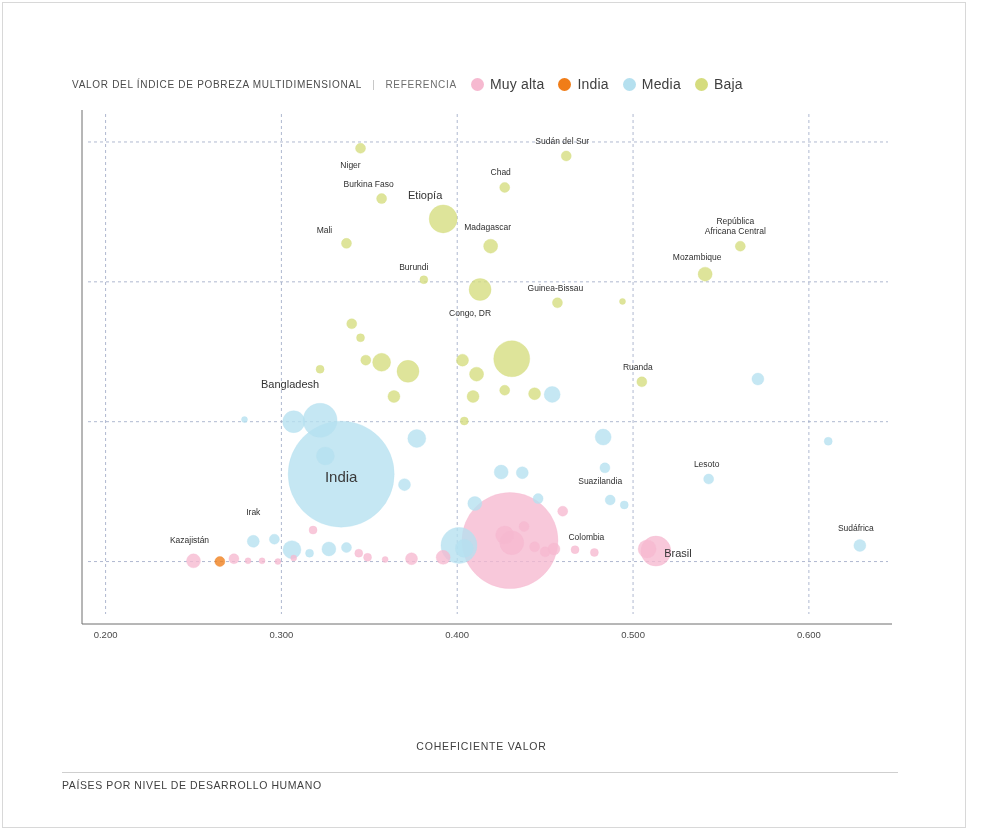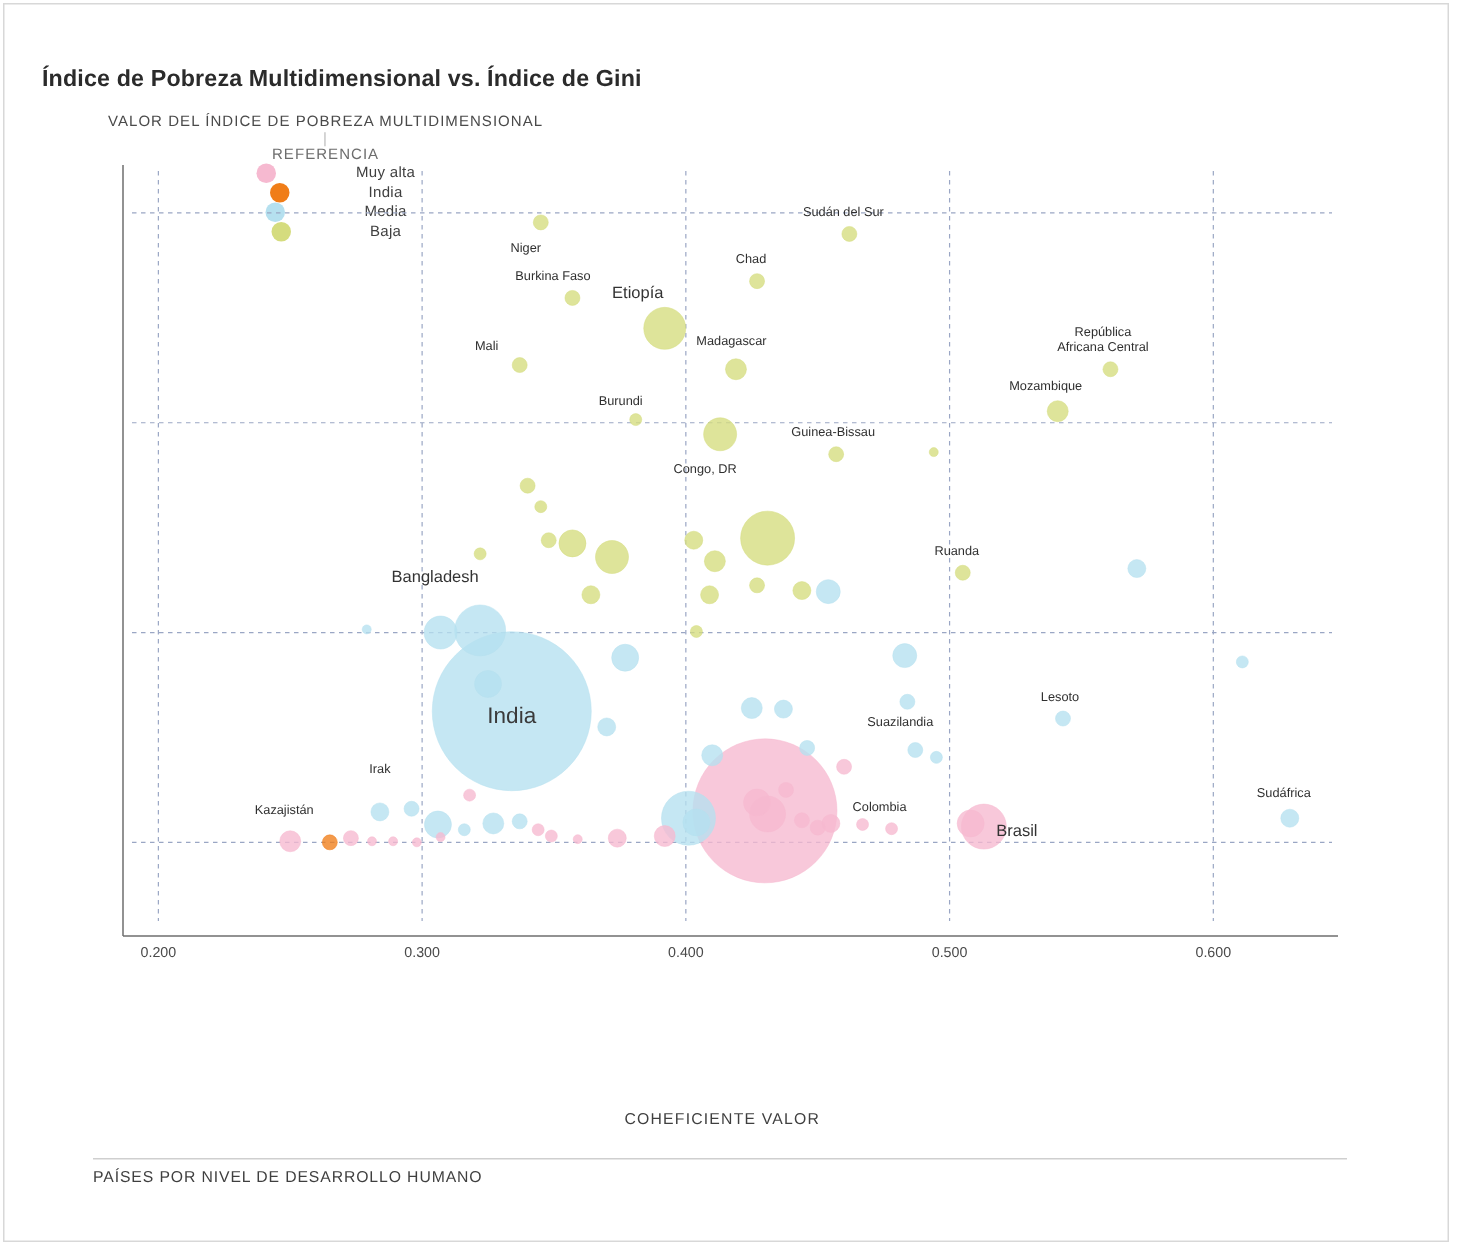--- a/index.html
+++ b/index.html
@@ -39,21 +39,20 @@
   #legendbar {
     position: absolute;
     left: 72px;
     top: 76px;
     height: 16px;
     display: flex;
     align-items: center;
     font-size: 10px;
     color: #4a4a4a;
     letter-spacing: 0.7px;
-    flex-direction: column;
   }
   #legendbar .cap {
     text-transform: uppercase;
   }
   #legendbar .sep {
     margin: 0 10px;
     color: #bdbdbd;
   }
   #legendbar .ref {
     color: #6d6d6d;
@@ -65,24 +64,23 @@
     margin-left: 14px;
   }
   .legend-dot {
     width: 13px;
     height: 13px;
     border-radius: 50%;
     display: inline-block;
     margin-right: 6px;
   }
   .legend-label {
-    font-size: 10px;
+    font-size: 14px;
     color: #3f3f3f;
     letter-spacing: 0.2px;
-    margin-left: 47px;
   }
   #plot {
     position: absolute;
     left: 78px;
     top: 104px;
     width: 820px;
     height: 600px;
   }
   #plotsvg { display: block; }
   #xaxis-title {
@@ -135,21 +133,20 @@
     font-size: 11px;
     fill: #333333;
   }
 </style>
 </head>
 <body>
 
 <div id="page">
   <div id="frame"></div>
 
-  <div id="title">Índice de Pobreza Multidimensional vs. Índice de Gini</div>
 
   <div id="legendbar">
     <span class="cap">VALOR DEL ÍNDICE DE POBREZA MULTIDIMENSIONAL</span>
     <span class="sep">|</span>
     <span class="ref">REFERENCIA</span>
     <span class="legend-item">
       <span class="legend-dot" style="background:#f6b9d0"></span>
       <span class="legend-label">Muy alta</span>
     </span>
     <span class="legend-item">

